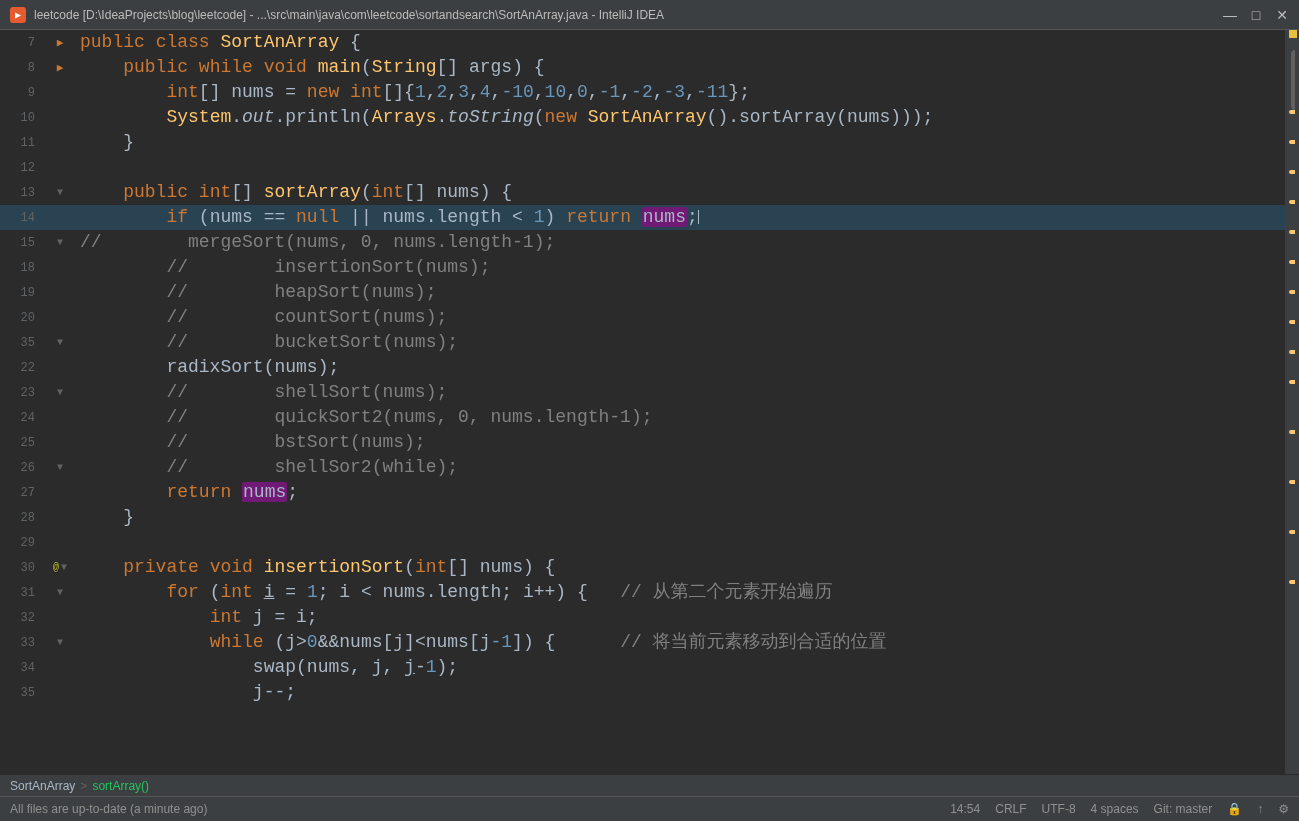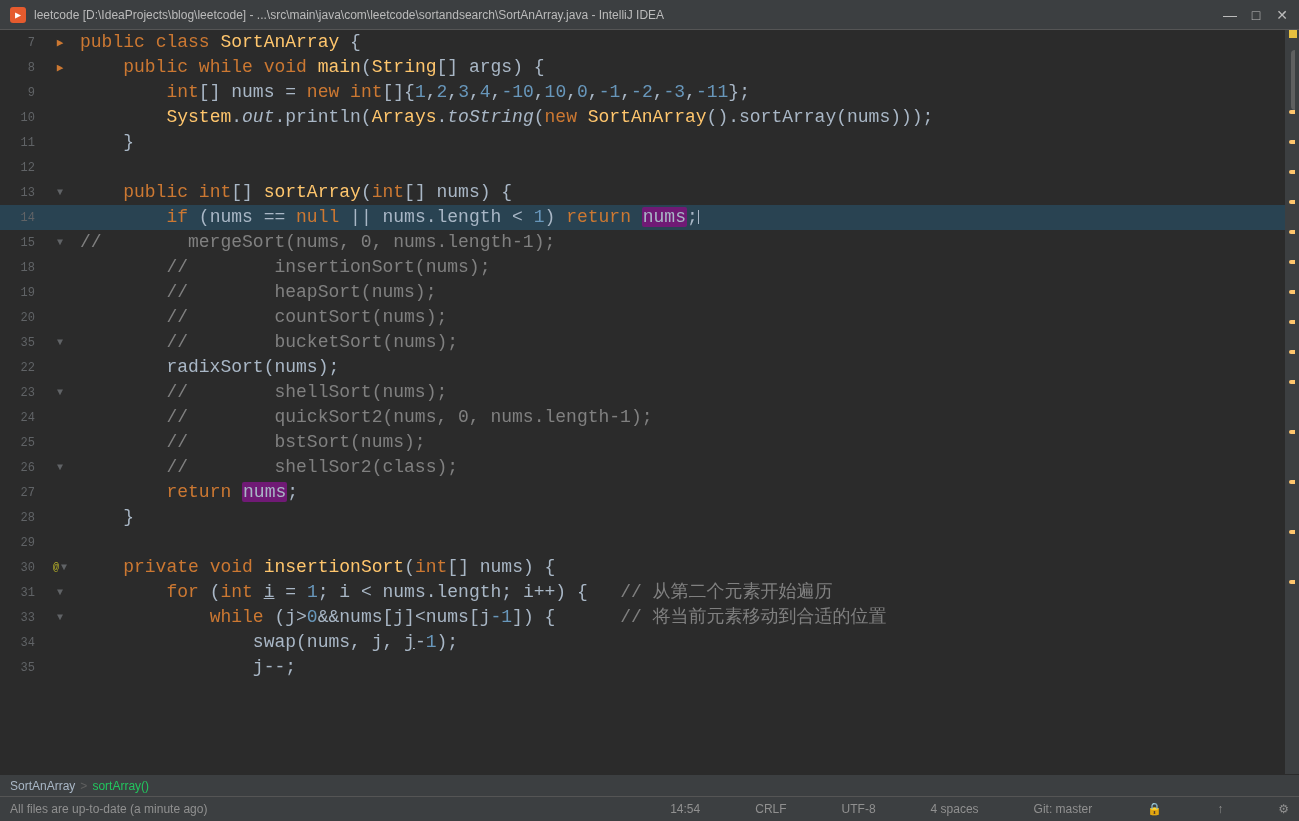--- a/index.html
+++ b/index.html
@@ -182,21 +182,20 @@
     }
 
     #status-right {
       display: flex;
       align-items: center;
       gap: 15px;
     }
 
     .status-item {
       cursor: pointer;
-      margin-left: 40px;
     }
 
     
     #breadcrumb {
       background: #3c3f41;
       height: 22px;
       display: flex;
       align-items: center;
       padding: 0 10px;
       flex-shrink: 0;
@@ -378,21 +377,21 @@
         <div class="line-number">25</div>
         <div class="line-gutter"></div>
         <div class="line-content"><span class="comment">        //        bstSort(nums);</span></div>
       </div>
 
       <div class="code-line">
         <div class="line-number">26</div>
         <div class="line-gutter">
           <span class="fold-icon">▼</span>
         </div>
-        <div class="line-content"><span class="comment">        //        shellSor2(class);</span></div>
+        <div class="line-content"><span class="comment">        //        shellSor2(while);</span></div>
       </div>
 
       <div class="code-line">
         <div class="line-number">27</div>
         <div class="line-gutter"></div>
         <div class="line-content">        <span class="kw">return</span> <span class="highlighted">nums</span>;</div>
       </div>
 
       <div class="code-line">
         <div class="line-number">28</div>
@@ -416,20 +415,25 @@
       </div>
 
       <div class="code-line">
         <div class="line-number">31</div>
         <div class="line-gutter">
           <span class="fold-icon">▼</span>
         </div>
         <div class="line-content">        <span class="kw">for</span> (<span class="kw">int</span> <span style="text-decoration:underline;">i</span> = <span class="num">1</span>; i &lt; nums.length; i++) {   <span class="comment">// 从第二个元素开始遍历</span></div>
       </div>
 
+      <div class="code-line">
+        <div class="line-number">32</div>
+        <div class="line-gutter"></div>
+        <div class="line-content">            <span class="kw">int</span> j = i;</div>
+      </div>
 
       <div class="code-line">
         <div class="line-number">33</div>
         <div class="line-gutter">
           <span class="fold-icon">▼</span>
         </div>
         <div class="line-content">            <span class="kw">while</span> (j&gt;<span class="num">0</span>&amp;&amp;nums[j]&lt;nums[j<span class="num">-1</span>]) {      <span class="comment">// 将当前元素移动到合适的位置</span></div>
       </div>
 
       <div class="code-line">

